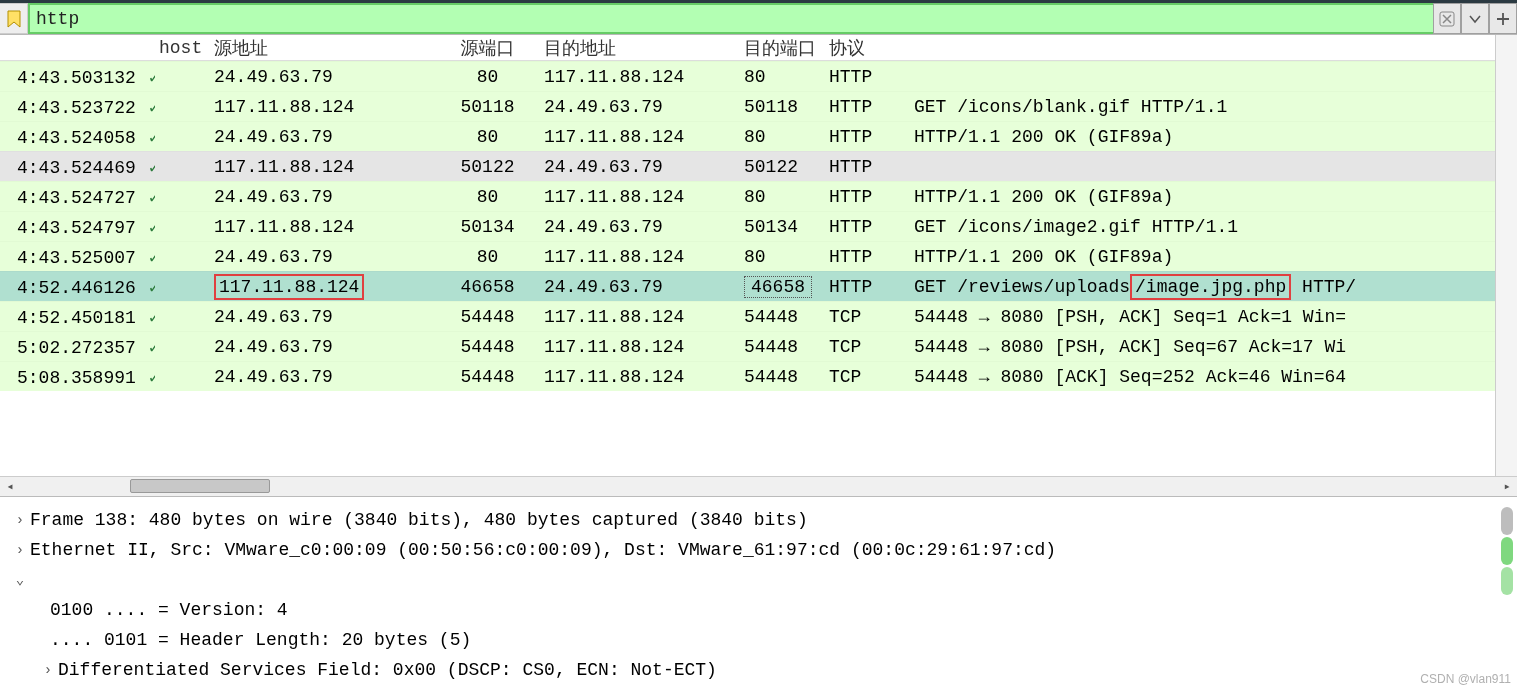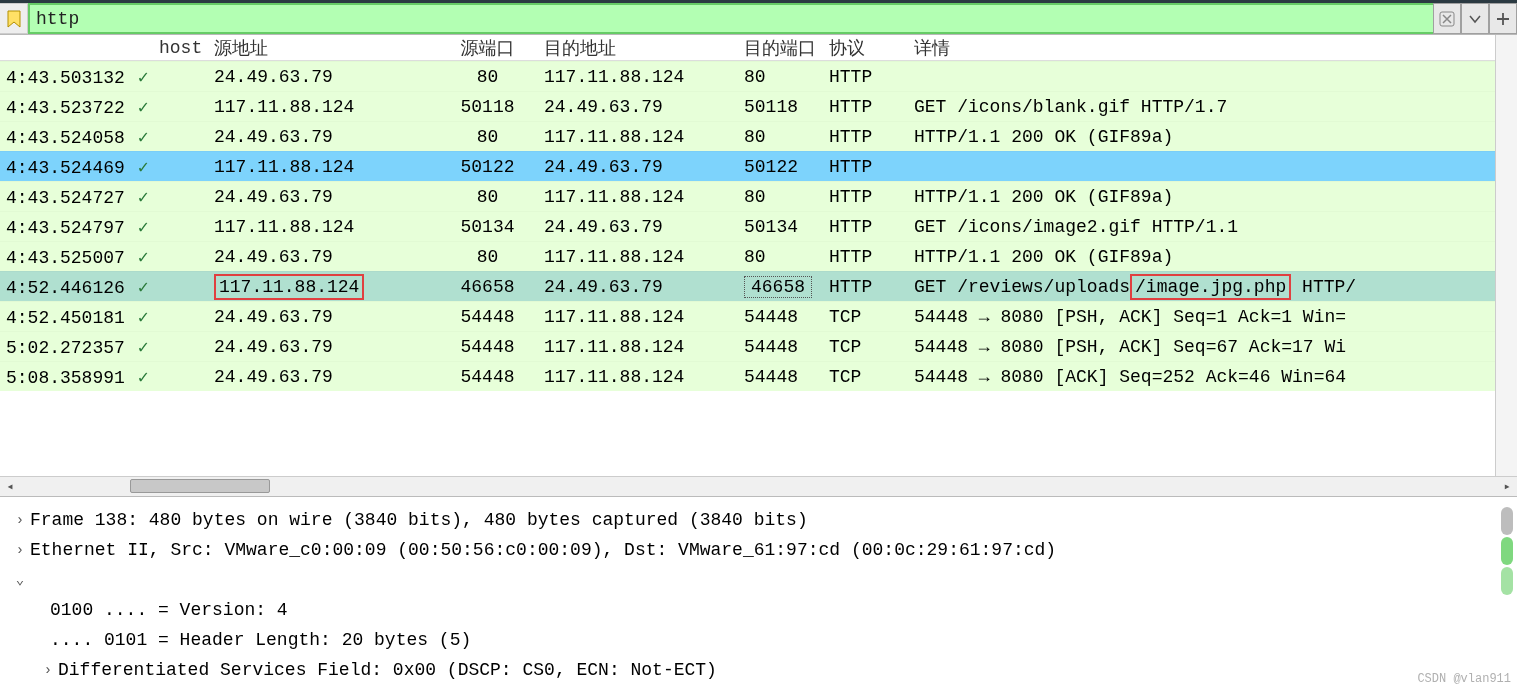--- a/index.html
+++ b/index.html
@@ -8,51 +8,51 @@
   
   .filter-bar{display:flex;align-items:stretch;height:32px;background:#f0f0f0;border-bottom:1px solid #b8b8b8}
   .bookmark-icon{width:28px;display:flex;align-items:center;justify-content:center;background:#eee;border:1px solid #ccc;border-left:none}
   .filter-input{flex:1;background:#b3ffb3;border:2px solid #66cc66;border-right:none;padding:2px 6px;font-family:inherit;font-size:18px;color:#222;outline:none}
   .filter-btn{width:28px;display:flex;align-items:center;justify-content:center;border:1px solid #a0a0a0;background:#e8e8e8;cursor:pointer}
   
   .packet-pane{height:462px;display:flex;flex-direction:column;border-bottom:1px solid #bbb}
   .plist{flex:1;overflow:hidden;position:relative}
   .hdr{display:flex;background:#fff;border-bottom:1px solid #ddd;font-size:18px;color:#333;height:26px;align-items:center}
   .col{padding:2px 4px;white-space:nowrap;overflow:hidden}
-  .c-time{width:155px;padding-left:6px}
+  .c-time{width:155px;padding-left:17px}
   .c-host{width:55px}
   .c-src{width:225px}
   .c-sport{width:105px;text-align:center}
   .c-dst{width:200px}
   .c-dport{width:85px}
   .c-proto{width:85px}
   .c-info{flex:1}
   .rows{}
   .row{display:flex;height:30px;align-items:center;border-top:1px solid rgba(0,0,0,0.02)}
   .row.light{background:#e7ffd9}
-  .row.lightalt{background:#7dd3fc}
+  .row.lightalt{background:#e5e5e5}
   .row.sel{background:#b0e0d0}
   .check{color:#2a7a3a;font-weight:bold;padding-left:2px}
   .highlight-box{border:2px solid #e04040;padding:1px 3px;display:inline-block}
   .sel-dport{border:1px dotted #555;display:inline-block;padding:0 6px}
   .vscroll{width:22px;background:#f4f4f4;border-left:1px solid #ccc;position:absolute;top:0;right:0;bottom:0}
   .hscrollbar{height:20px;background:#f0f0f0;border-top:1px solid #ccc;display:flex}
   .hscrollbar .thumb{width:140px;height:14px;background:#c8c8c8;border:1px solid #999;margin:2px 0 0 110px;border-radius:2px}
   .hscrollbar .arrow{width:20px;display:flex;align-items:center;justify-content:center;color:#555;font-size:12px}
   
   .details-pane{height:210px;overflow:hidden;position:relative;padding:8px 0 8px 10px;font-size:18px;line-height:30px}
   .tree-row{display:flex;align-items:center}
   .tw{width:20px;text-align:center;color:#555;font-size:14px}
   .indent1{padding-left:40px}
   .color-strip{position:absolute;right:0;top:8px;width:20px}
   .color-strip div{width:12px;height:28px;border-radius:6px;margin:2px auto}
   .cs-gray{background:#bdbdbd}
   .cs-green{background:#7fd87f}
   .cs-green2{background:#a4e2a4}
-  .watermark{position:absolute;right:6px;bottom:4px;font-size:12px;font-family:Liberation Mono, monospace;color:#b0b0b0}
+  .watermark{position:absolute;right:6px;bottom:4px;font-size:12px;font-family:Liberation Sans, sans-serif;color:#b0b0b0}
 </style>
 </head>
 <body>
 
 <div class="top-line"></div>
 
 <div class="filter-bar">
   <div class="bookmark-icon">
     <svg width="14" height="18" viewBox="0 0 14 18">
         <path d="M1 1 h12 v16 l-6 -5 l-6 5 z" fill="#ffe066" stroke="#b38f00" stroke-width="1"></path>
@@ -80,41 +80,40 @@
 <div class="packet-pane">
   <div class="plist">
     <div class="hdr">
       <div class="col c-time"></div>
       <div class="col c-host">host</div>
       <div class="col c-src">源地址</div>
       <div class="col c-sport">源端口</div>
       <div class="col c-dst">目的地址</div>
       <div class="col c-dport">目的端口</div>
       <div class="col c-proto">协议</div>
-      <div class="col c-info">详情</div>
     </div>
     <div class="rows" id="rows">
         <div class="row light">
           <div class="col c-time">4:43.503132 <span class="check">✓</span></div>
           <div class="col c-host"></div>
           <div class="col c-src">24.49.63.79</div>
           <div class="col c-sport">80</div>
           <div class="col c-dst">117.11.88.124</div>
           <div class="col c-dport">80</div>
           <div class="col c-proto">HTTP</div>
         </div>
         <div class="row light">
           <div class="col c-time">4:43.523722 <span class="check">✓</span></div>
           <div class="col c-host"></div>
           <div class="col c-src">117.11.88.124</div>
           <div class="col c-sport">50118</div>
           <div class="col c-dst">24.49.63.79</div>
           <div class="col c-dport">50118</div>
           <div class="col c-proto">HTTP</div>
-          <div class="col c-info">GET /icons/blank.gif HTTP/1.7</div>
+          <div class="col c-info">GET /icons/blank.gif HTTP/1.1</div>
         </div>
         <div class="row light">
           <div class="col c-time">4:43.524058 <span class="check">✓</span></div>
           <div class="col c-host"></div>
           <div class="col c-src">24.49.63.79</div>
           <div class="col c-sport">80</div>
           <div class="col c-dst">117.11.88.124</div>
           <div class="col c-dport">80</div>
           <div class="col c-proto">HTTP</div>
           <div class="col c-info">HTTP/1.1 200 OK  (GIF89a)</div>

